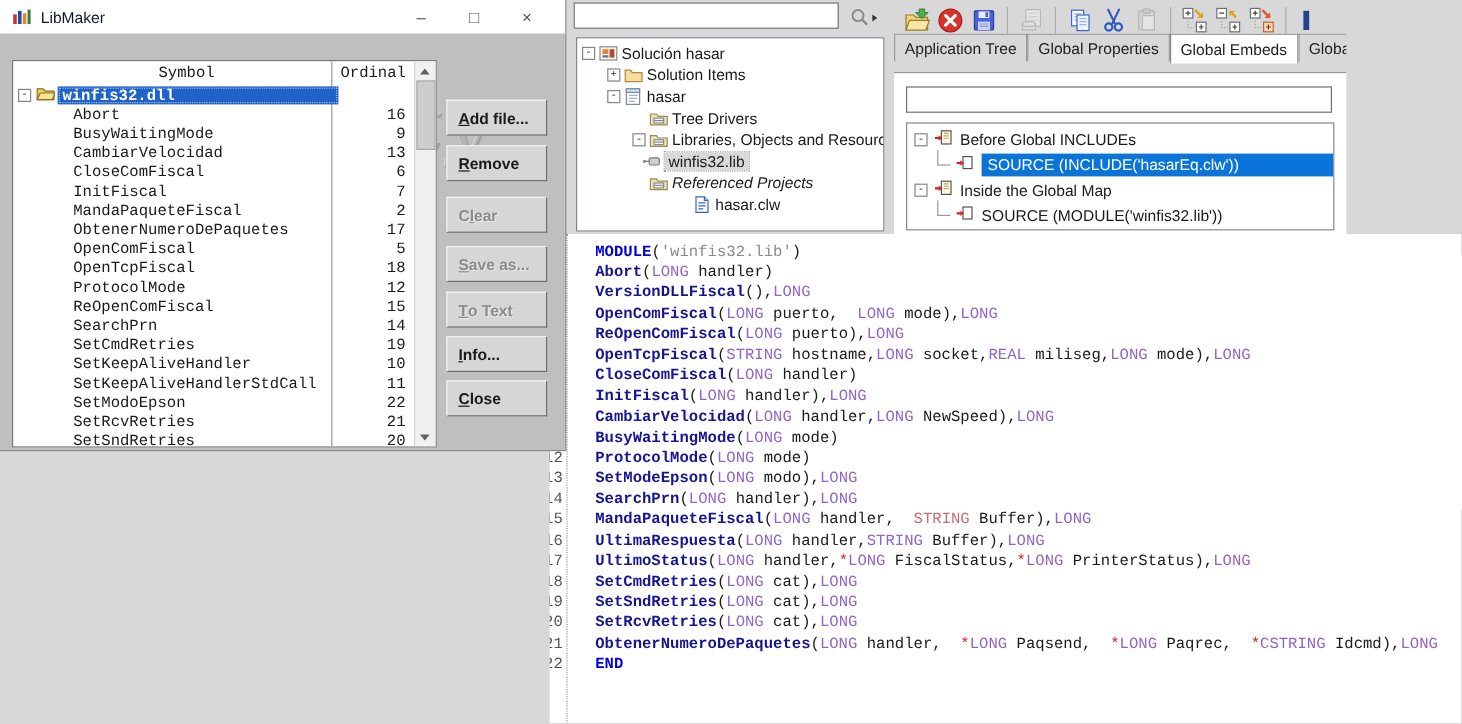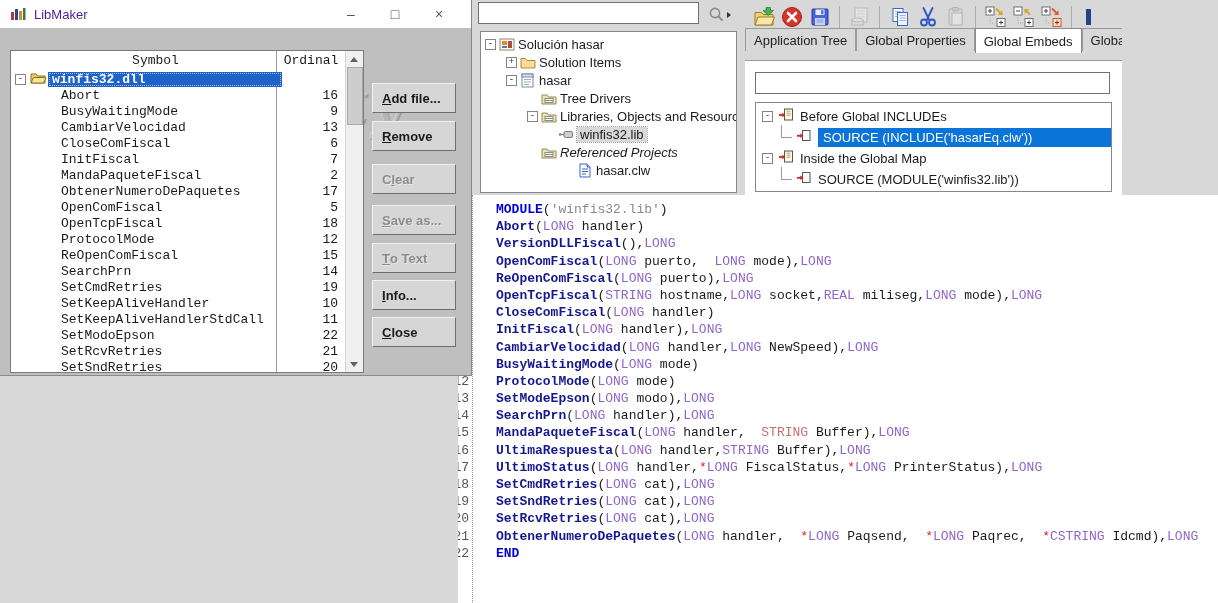--- a/index.html
+++ b/index.html
@@ -2,21 +2,21 @@
 <html><head>
 <meta charset="utf-8">
 <style>
   html,body{margin:0;padding:0;background:#d8d8d8;}
   #root{position:relative;width:1218px;height:603px;background:#d8d8d8;overflow:hidden;
         font-family:"Liberation Sans",sans-serif;font-size:13px;color:#1a1a1a;}
   
   #libmaker{position:absolute;left:0;top:0;width:471px;height:375px;background:#bfbfbf;
             box-shadow:0 0 0 1px #8a8a8a;z-index:5;}
   .titlebar{height:28px;background:#fff;display:flex;align-items:center;padding:0 10px;border-bottom:1px solid #e2e2e2;}
-  .titlebar .ttl{color:#4c1d95;margin-left:8px;font-size:13px;}
+  .titlebar .ttl{color:#0f172a;margin-left:8px;font-size:13px;}
   .winbtns{margin-left:auto;display:flex;color:#555;font-size:14px;}
   .winbtns span{width:44px;text-align:center;cursor:default;}
   .lmbody{position:absolute;top:28px;left:0;right:0;bottom:0;background:#bfbfbf;overflow:hidden;}
   .watermark{position:absolute;left:8px;top:48px;font-family:"DejaVu Serif",serif;font-style:italic;
              font-size:62px;letter-spacing:2px;color:rgba(255,255,255,0.30);
              text-shadow:1px 1px 1px rgba(96,96,96,0.45);transform:rotate(-3deg);white-space:nowrap;pointer-events:none;}
   
   .listbox{position:absolute;left:10px;top:22px;width:352px;height:321px;background:#fff;
            border:1px solid #7a7a7a;font-family:"Liberation Mono",monospace;font-size:13px;overflow:hidden;}
   .lb-header{position:relative;height:20px;}
@@ -314,21 +314,21 @@
         <span class="xbox slot">-</span>
         <span class="ticon">
           <svg width="16" height="15" viewBox="0 0 16 15" xmlns="http://www.w3.org/2000/svg">
             <path d="M1 4 L6 4 L7.5 6 L15 6 L15 13 L1 13 Z" fill="#efe2b8" stroke="#998a50"></path>
             <rect x="4" y="7.5" width="8" height="4" fill="#fff" stroke="#8a8a8a"></rect>
             <path d="M4 9.5 h8" stroke="#8a8a8a"></path>
           </svg>
         </span>
         <span class="lbl">Libraries, Objects and Resource</span>
       </div>
-      <div class="trow" style="padding-left: 63px;">
+      <div class="trow" style="padding-left: 40px;">
         <span class="slot"></span>
         <span class="ticon">
           <svg width="16" height="15" viewBox="0 0 16 15" xmlns="http://www.w3.org/2000/svg">
             <rect x="6" y="4.5" width="8.5" height="6" rx="1.5" fill="#cfcfcf" stroke="#7a7a7a"></rect>
             <path d="M1.5 7.5 H6" stroke="#7a7a7a" stroke-width="1.2"></path>
             <circle cx="2" cy="7.5" r="1.3" fill="#8a8a8a"></circle>
           </svg>
         </span>
         <span class="lbl sel">winfis32.lib</span>
       </div>

